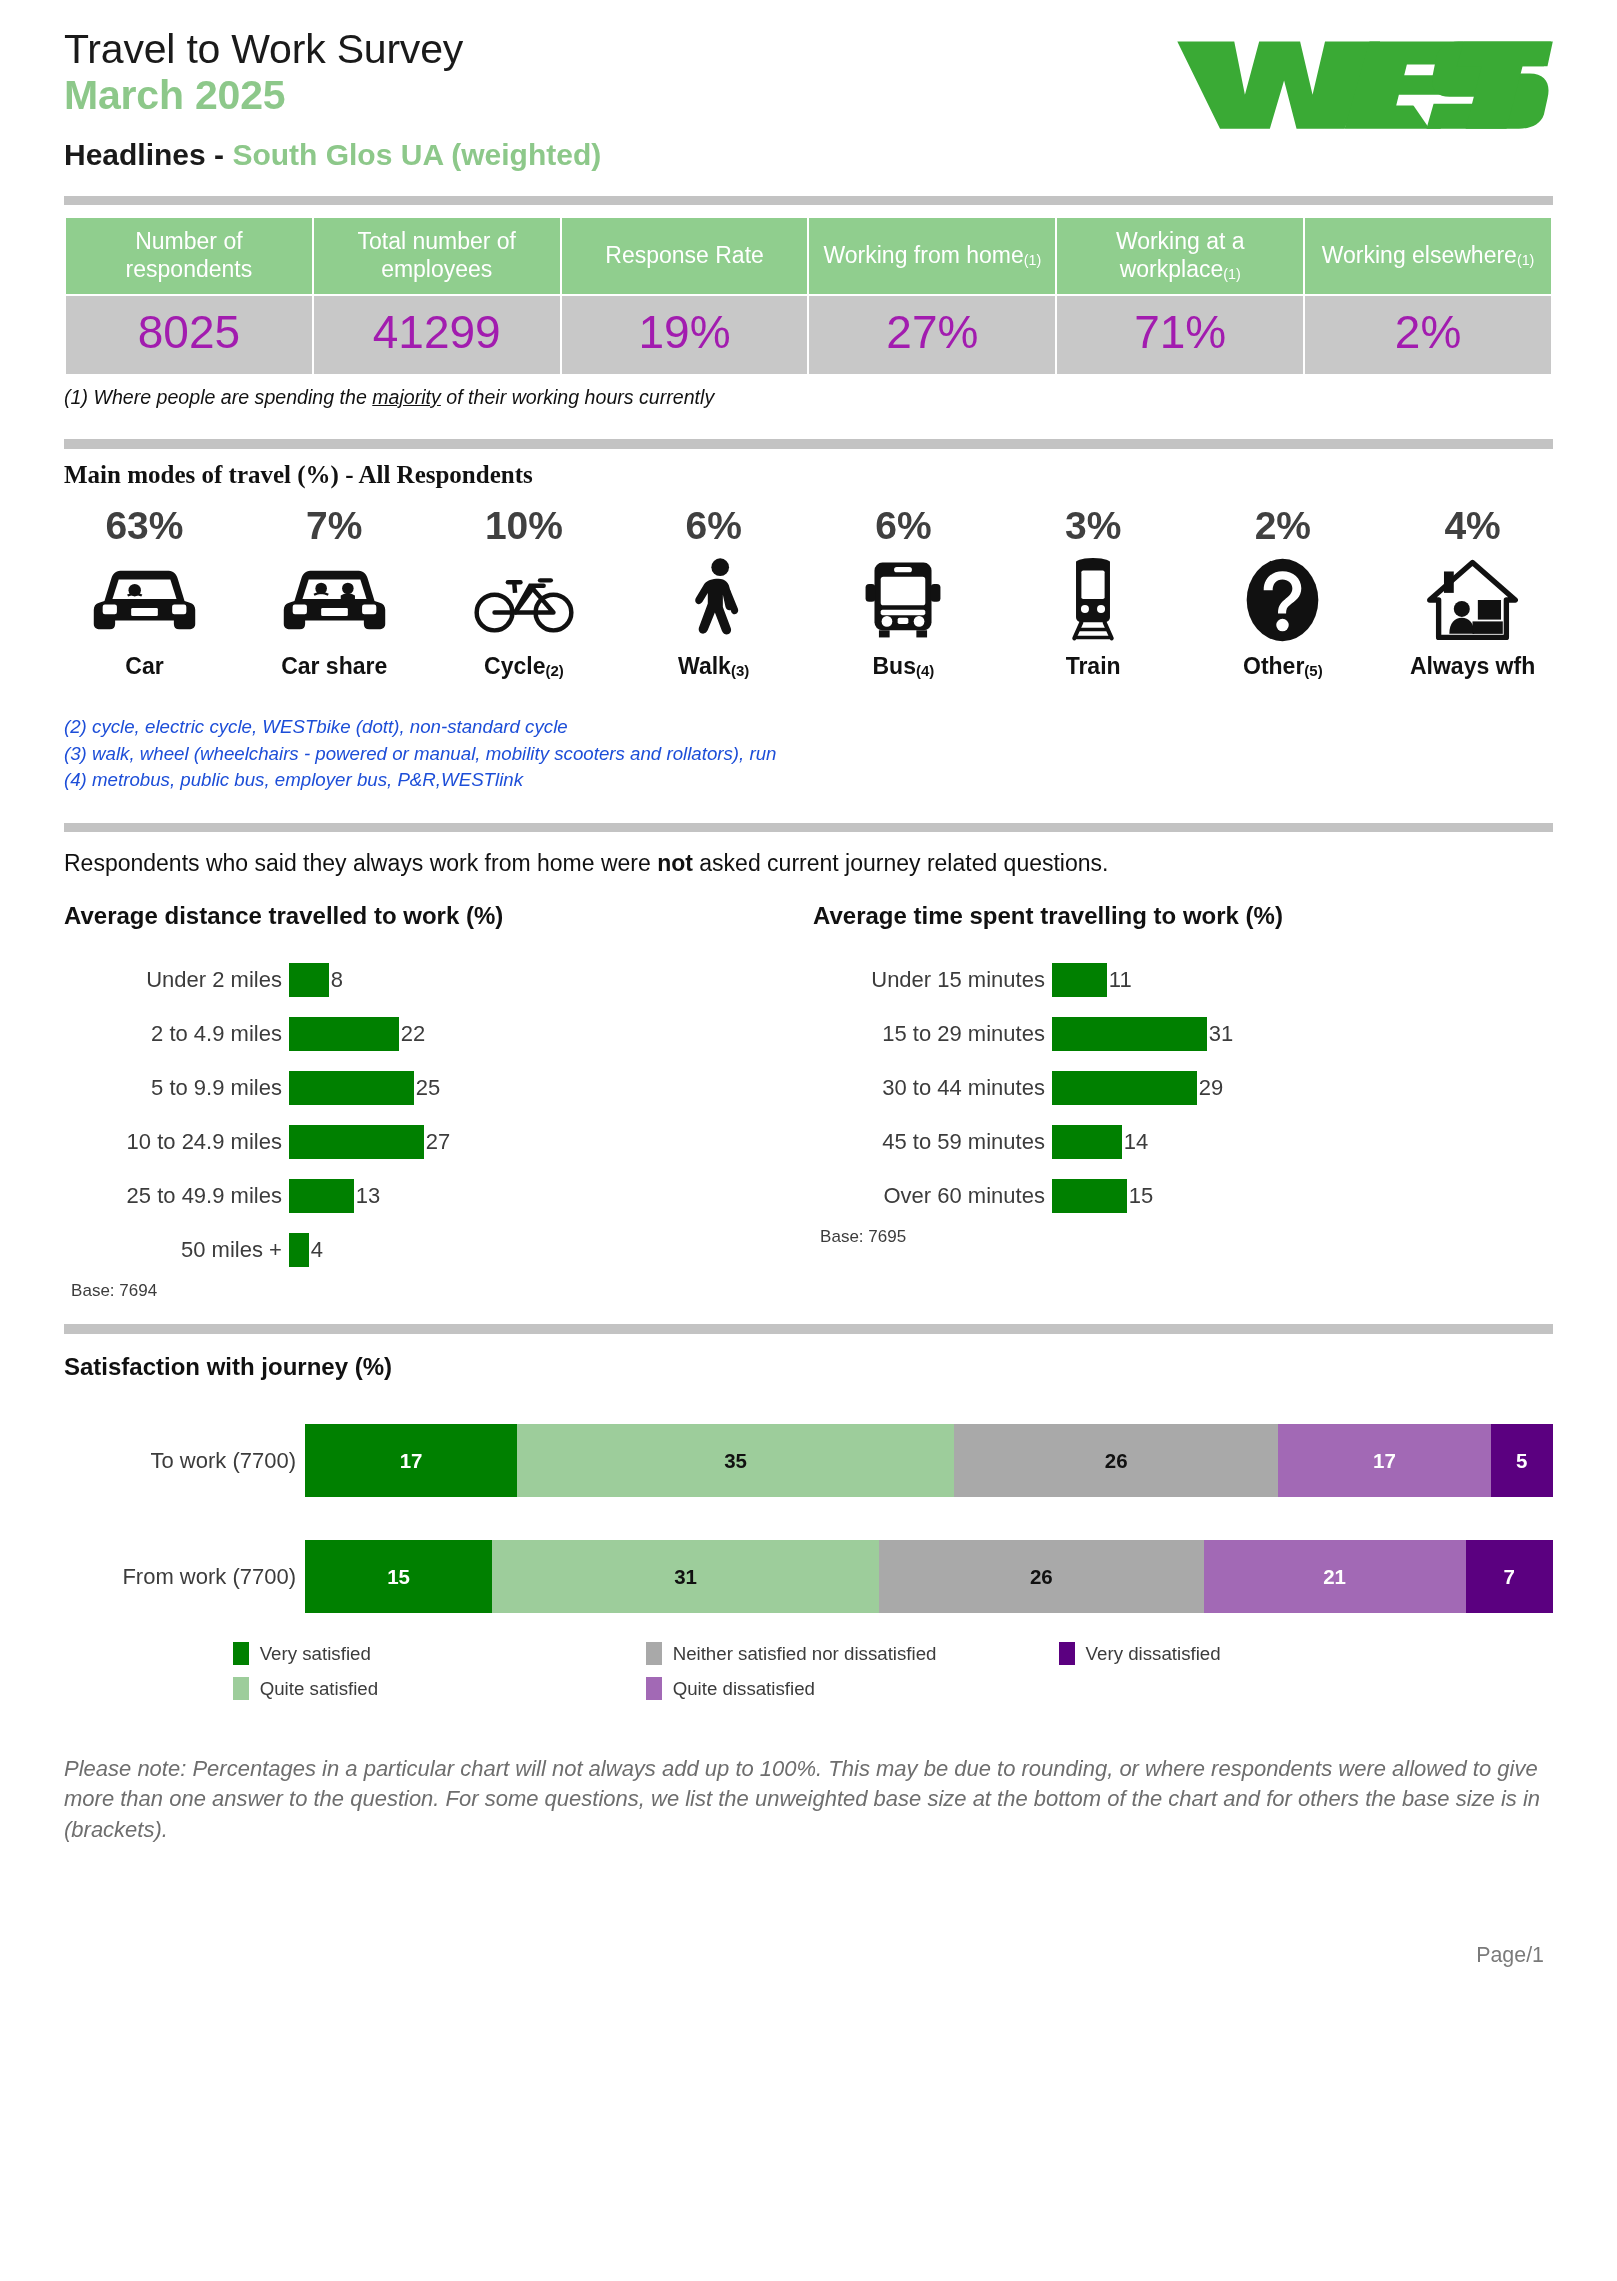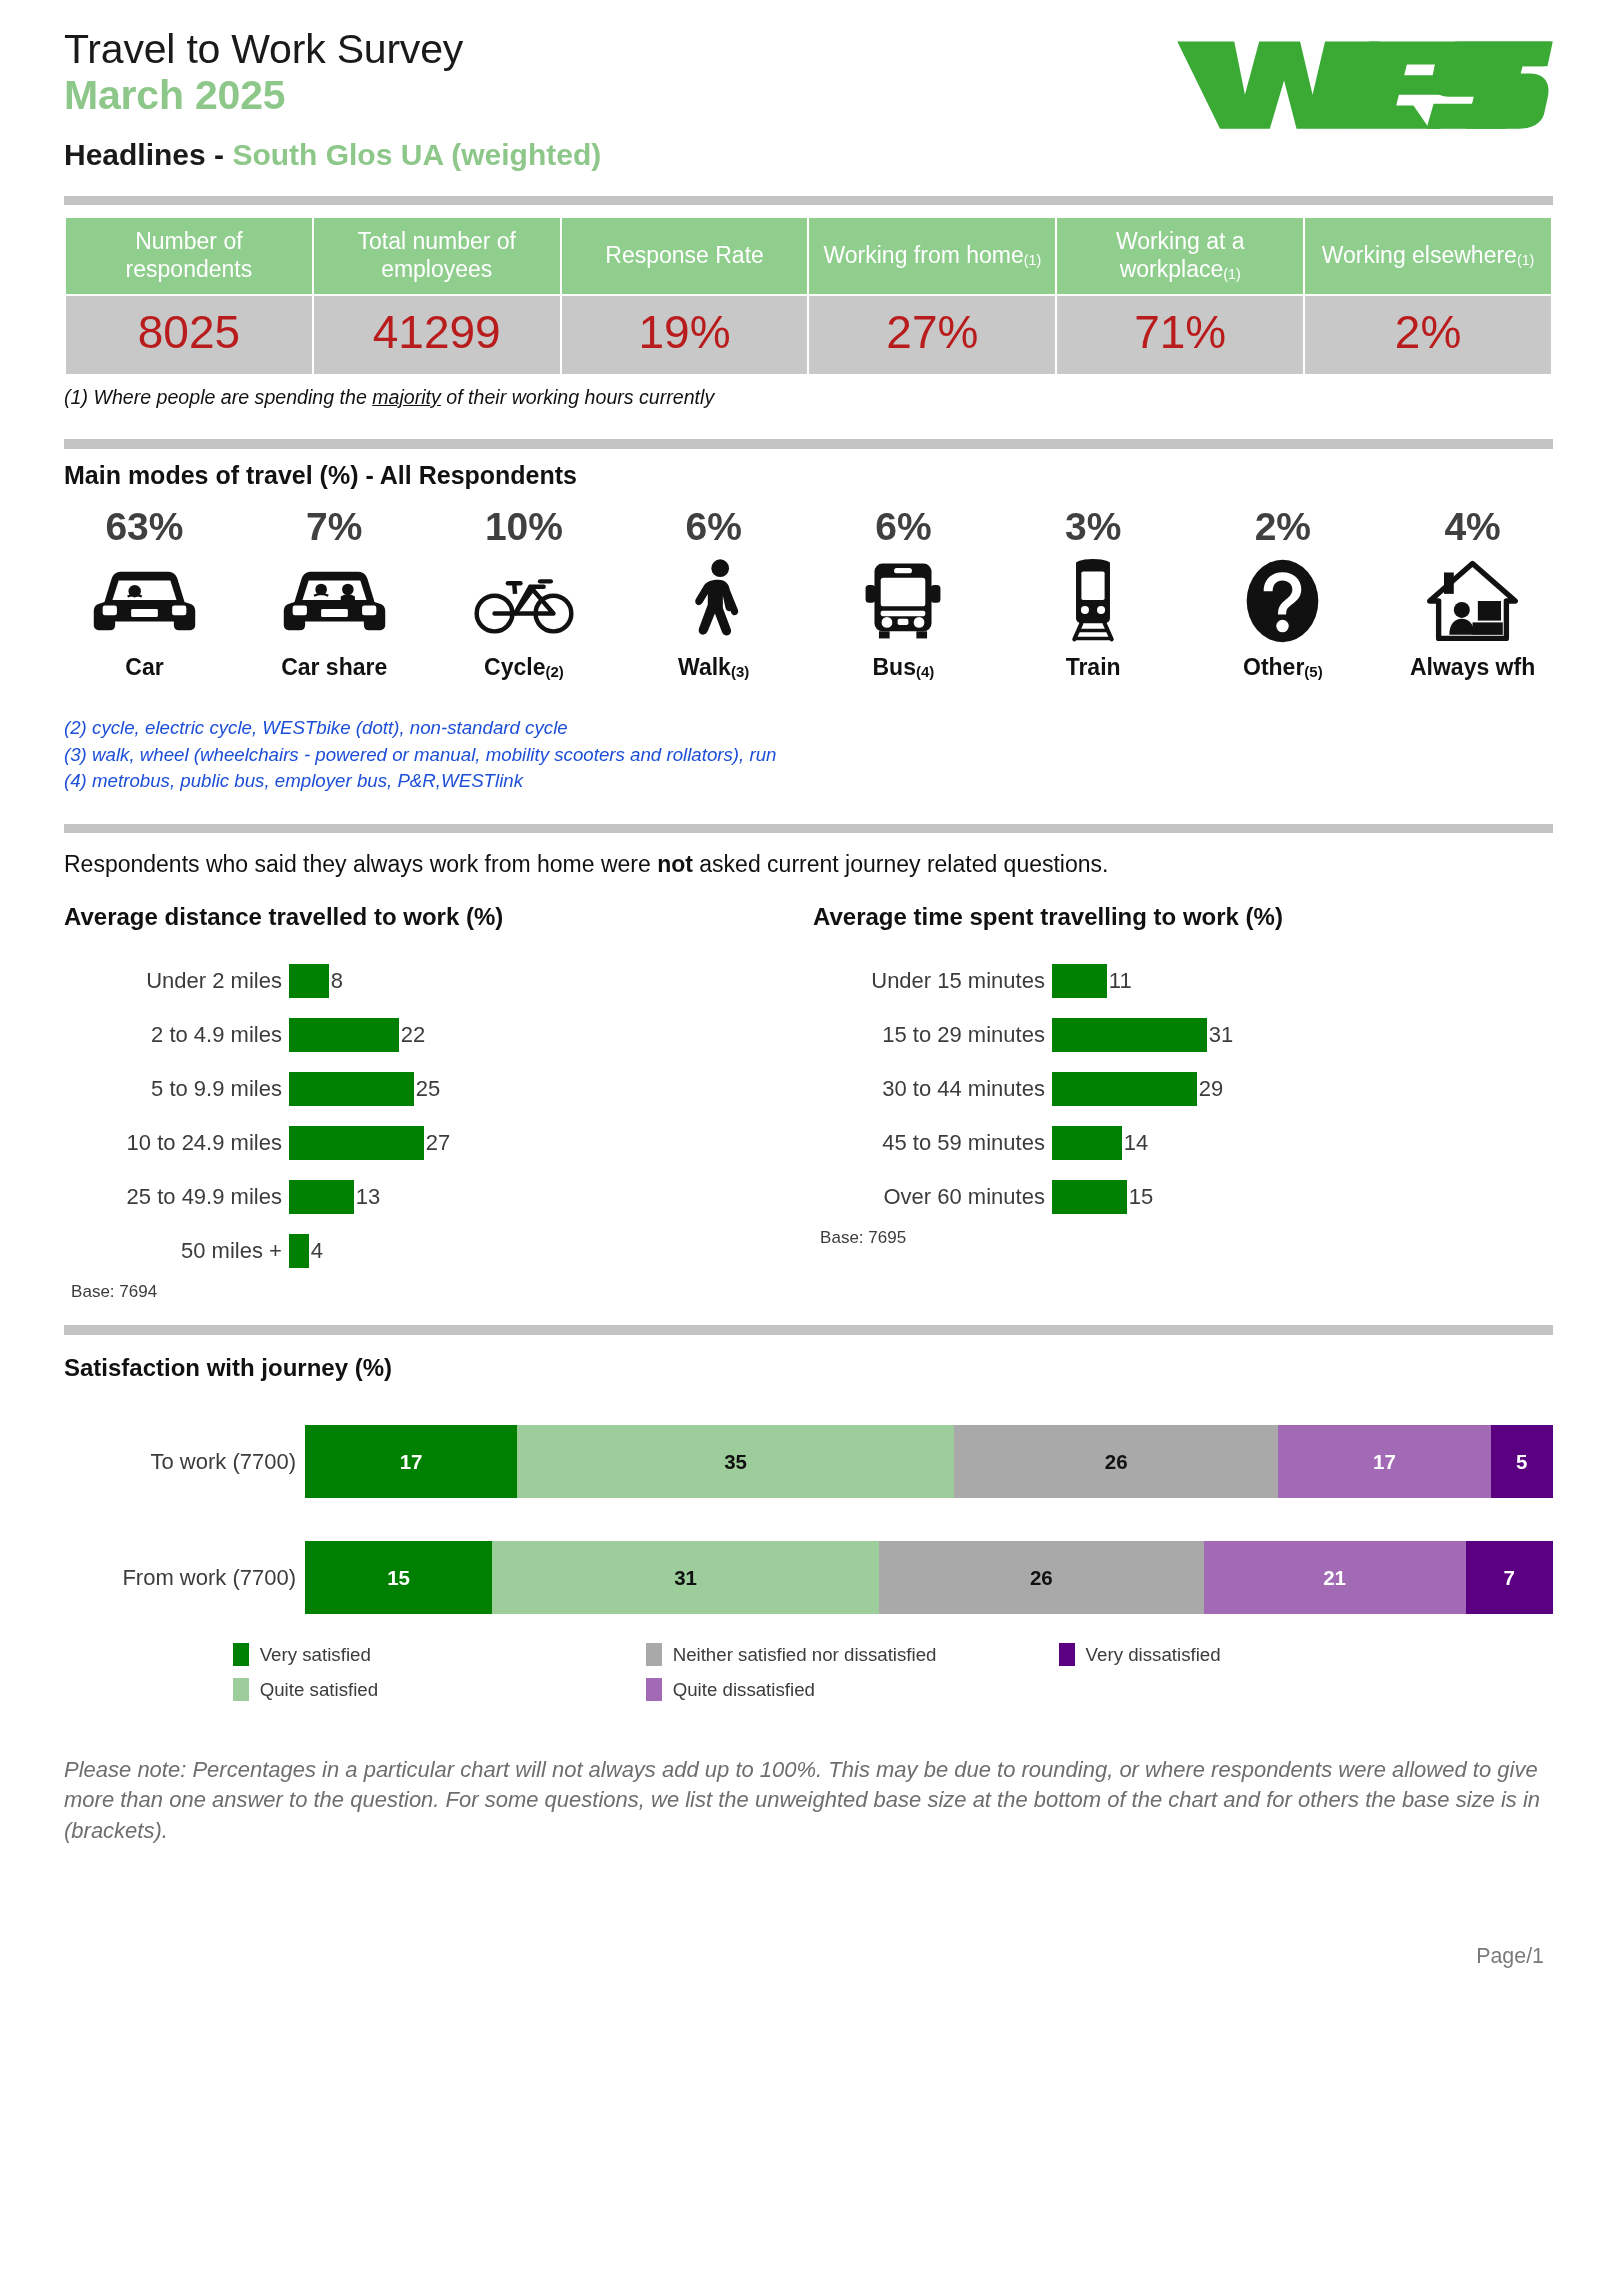--- a/index.html
+++ b/index.html
@@ -82,21 +82,21 @@
   }
   .stats-head-cell sup {
     font-size: 14.3px;
     vertical-align: baseline;
     position: relative;
     top: 1.8px;
   }
   .stats-val-cell {
     display: table-cell;
     background: #C8C8C8;
-    color: #b91c1c;
+    color: #a21caf;
     text-align: center;
     vertical-align: middle;
     font-size: 46px;
     height: 78px;
     padding: 1.8px 3.6px 7.1px 3.6px;
   }
 
   .footnote-1 {
     font-style: italic;
     font-size: 19.6px;
@@ -330,21 +330,21 @@
       <div class="stats-val-cell">2%</div>
     </div>
   </div>
 
   <div class="footnote-1">
     <span>(1) Where people are spending the </span><u>majority</u><span> of their working hours currently</span>
   </div>
 
   <div class="divider" style="margin-top:30px;"></div>
 
-  <div class="section-title" style="margin-top:10px;">Main modes of travel (%) - All Respondents</div>
+  <div class="section-title" style="margin-top:10px;font-family:Liberation Serif, serif;">Main modes of travel (%) - All Respondents</div>
 
   <div class="modes">
 
     <div class="mode">
       <div class="mode-pct">63%</div>
       <div class="mode-icon">
         <svg width="105" height="70" viewBox="0 0 118 78">
           <path d="M14,40 L22,14 C24,8 28,6 34,6 L84,6 C90,6 94,8 96,14 L104,40 L110,42 C114,43 116,46 116,50 L116,66 C116,70 113,72 109,72 L98,72 C94,72 92,70 92,66 L92,62 L26,62 L26,66 C26,70 24,72 20,72 L9,72 C5,72 2,70 2,66 L2,50 C2,46 4,43 8,42 Z" fill="#111"></path>
           <path d="M30,16 L88,16 L95,38 L23,38 Z" fill="#fff"></path>
           <circle cx="48" cy="28" r="7" fill="#111"></circle>

